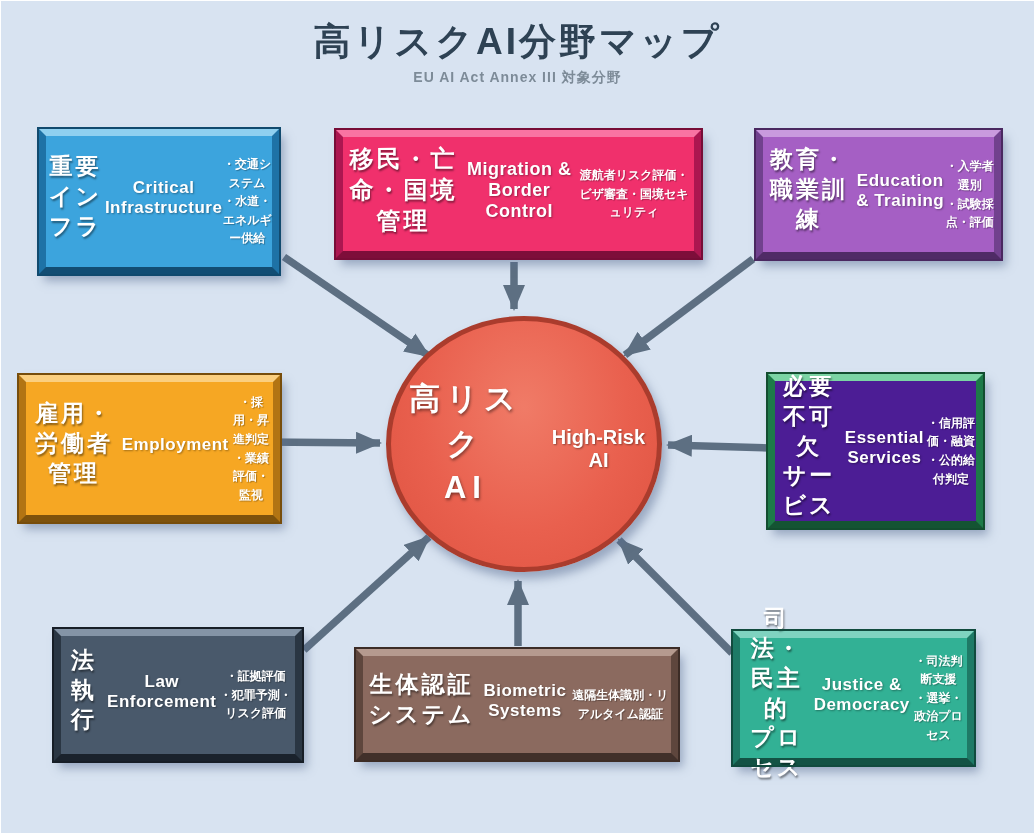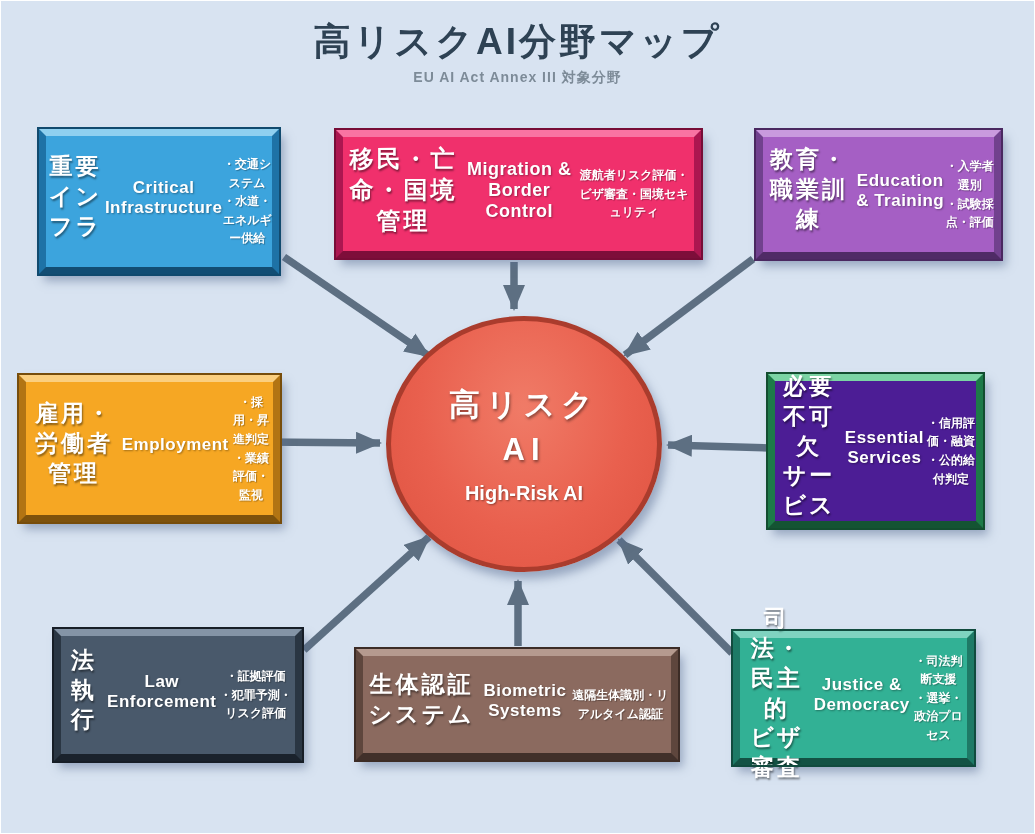--- a/index.html
+++ b/index.html
@@ -85,21 +85,21 @@
   .box-pink .en-title { font-size:18px; }
 
   
   .center-circle {
     position:absolute; z-index:2;
     left:385px; top:315px; width:276px; height:256px;
     border-radius:50%;
     background:radial-gradient(ellipse at 50% 35%, #f07b67 0%, #e9604e 55%, #de5240 100%);
     border:5px solid #aa3c2d;
     box-sizing:border-box;
-    display:flex; flex-direction:column;
+    display:flex; flex-direction:row;
     align-items:center; justify-content:center;
     text-align:center; color:#ffffff;
     box-shadow:4px 7px 10px rgba(90,110,145,0.5);
   }
   .center-circle .c-jp {
     font-size:31px; font-weight:bold; letter-spacing:6px;
     line-height:1.45; white-space:pre-line;
     text-shadow:1px 2px 3px rgba(0,0,0,0.45);
   }
   .center-circle .c-en {
@@ -176,21 +176,21 @@
   </div>
 
   <div class="box box-brown">
     <div class="jp-title">生体認証システム</div>
     <div class="en-title">Biometric Systems</div>
     <div class="detail">遠隔生体識別・リアルタイム認証</div>
   </div>
 
   <div class="box box-teal">
     <div class="jp-title">司法・民主的
-ビザ審査</div>
+プロセス</div>
     <div class="en-title">Justice &amp; Democracy</div>
     <div class="detail">・司法判断支援
 ・選挙・政治プロセス</div>
   </div>
 
   <div class="center-circle">
     <div class="c-jp">高リスク
 AI</div>
     <div class="c-en">High-Risk AI</div>
   </div>

